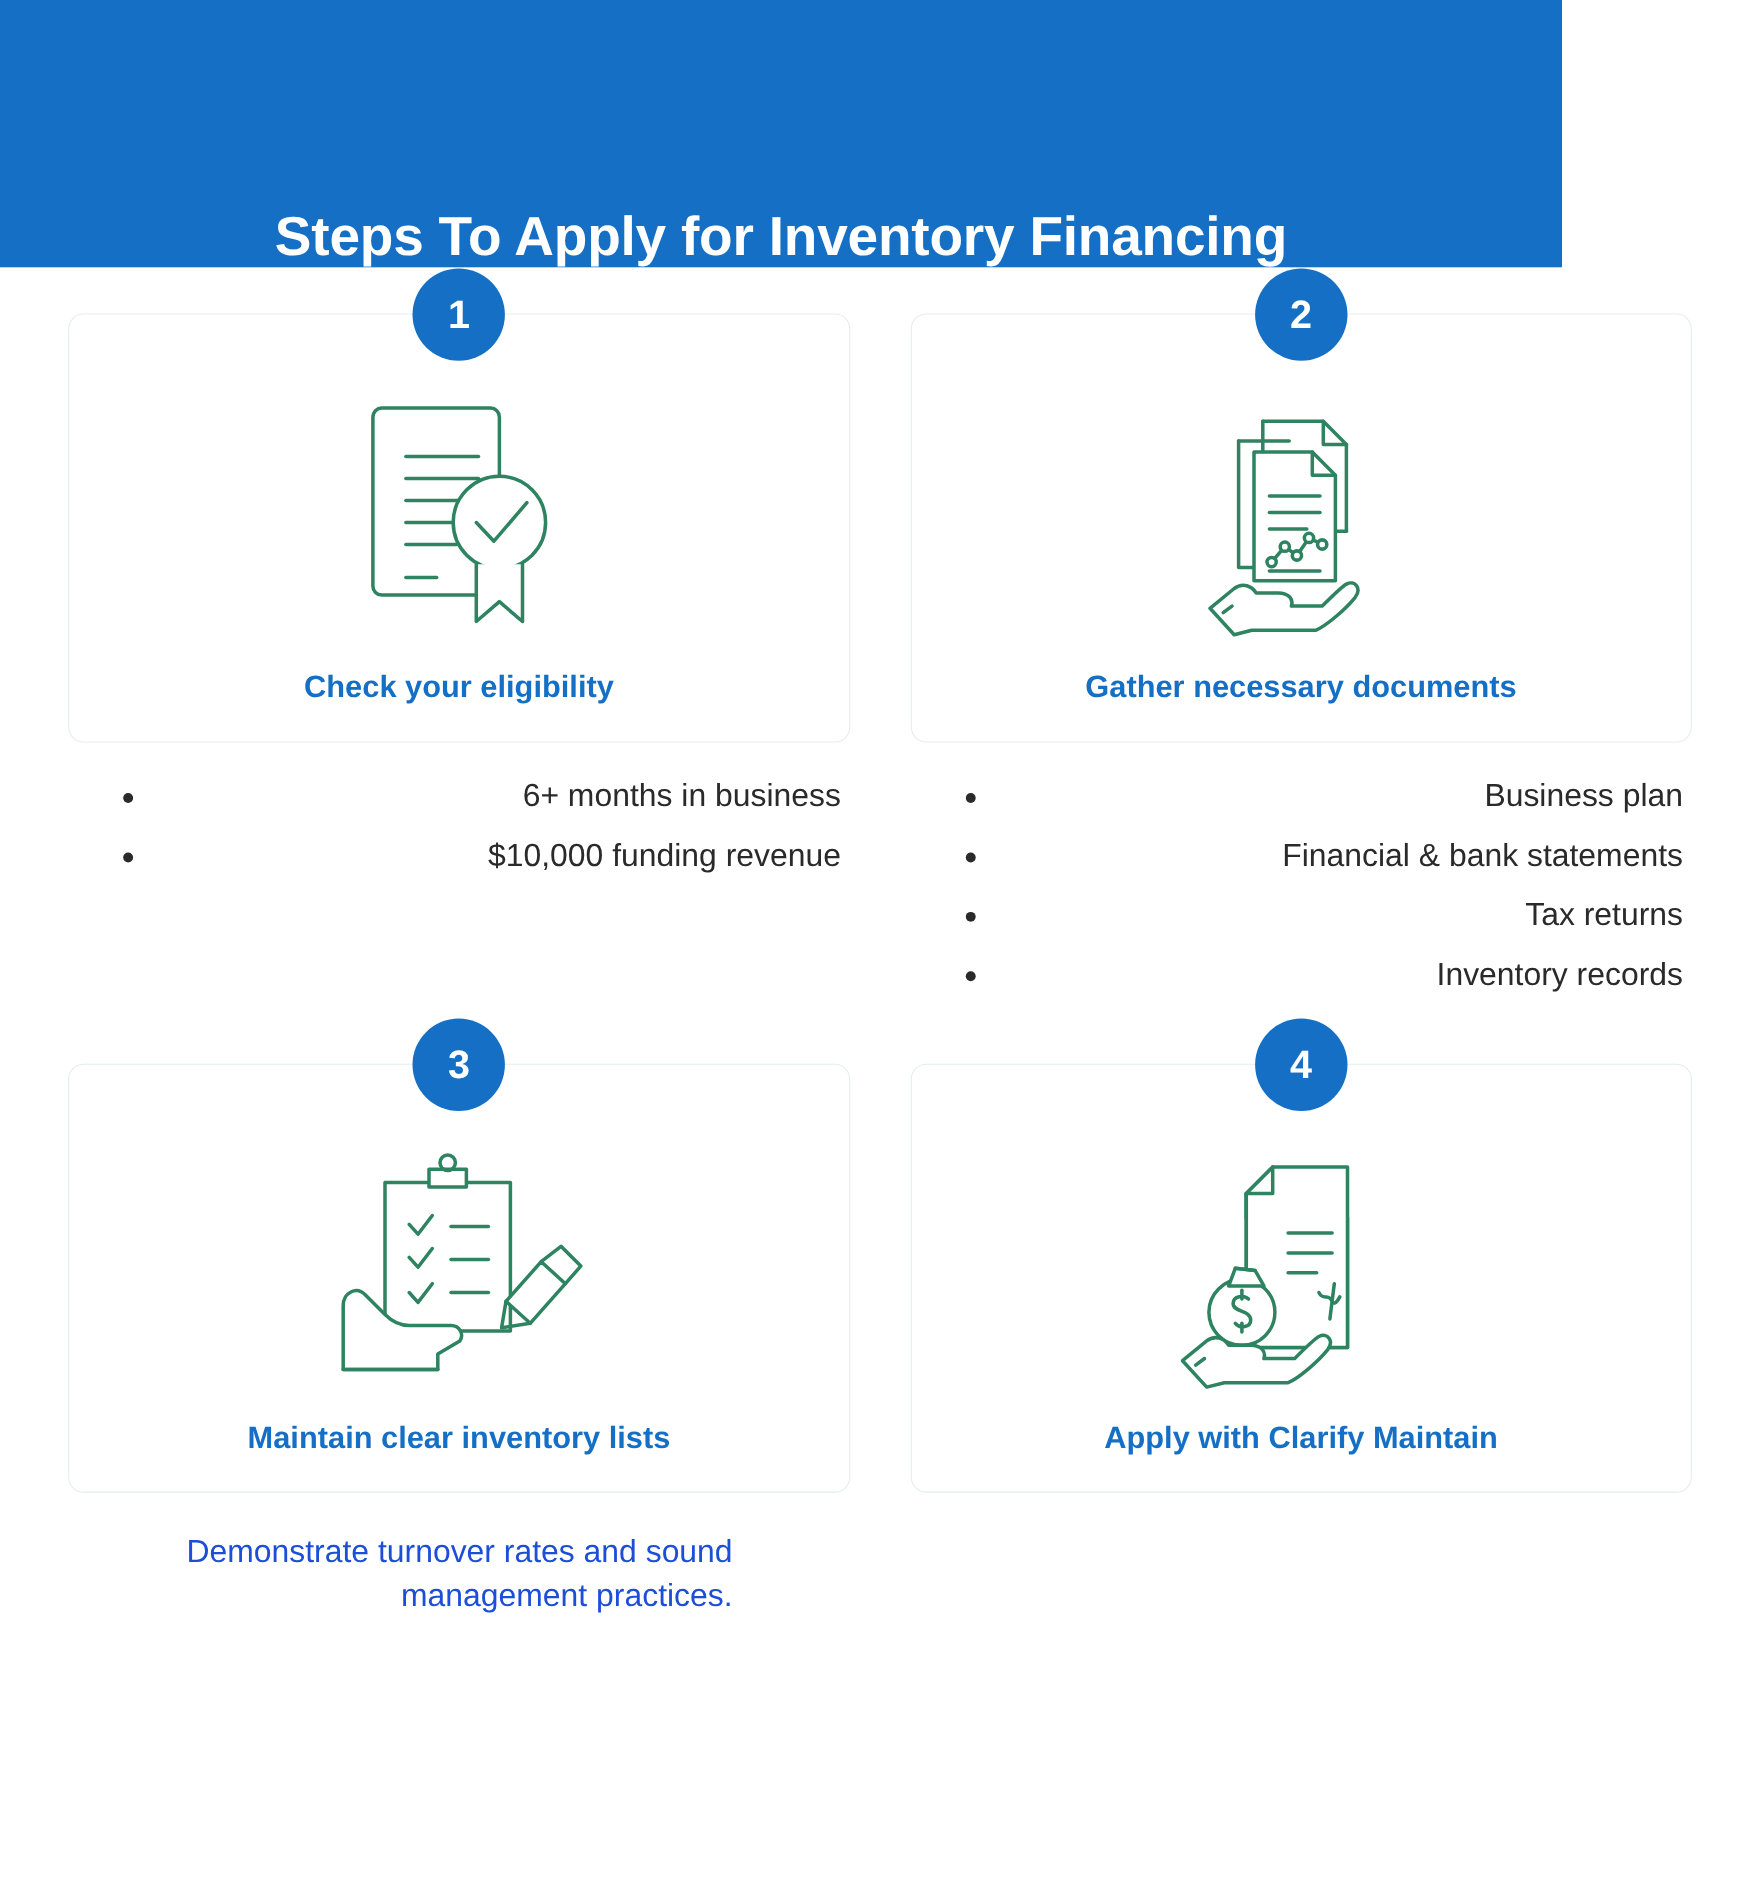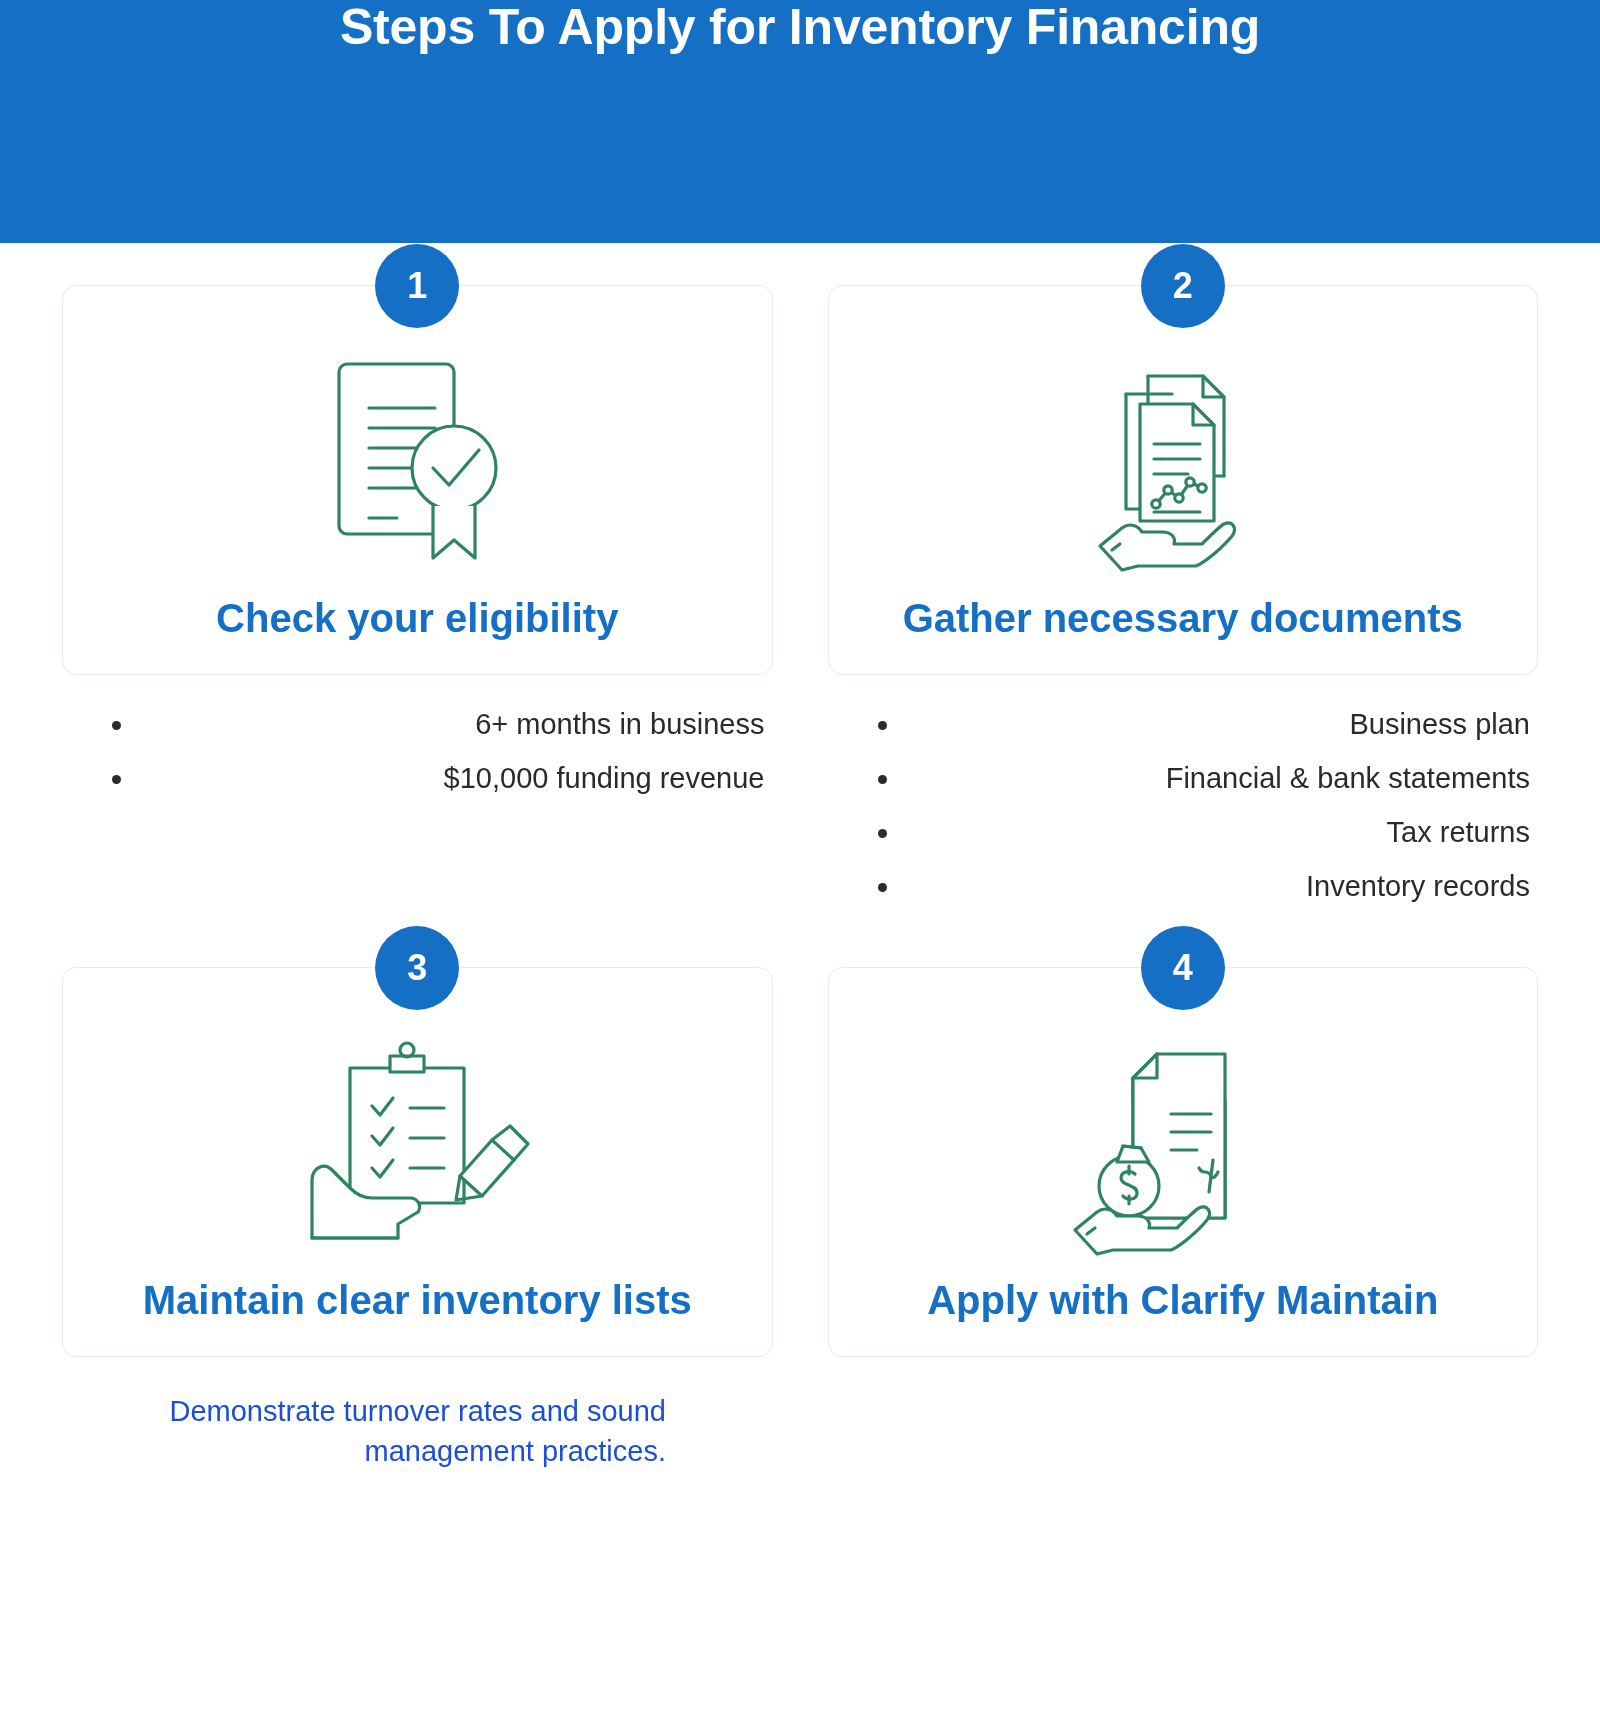--- a/index.html
+++ b/index.html
@@ -12,25 +12,25 @@
   .page {
     position: relative;
     width: 1600px;
     height: 1712px;
     background: #ffffff;
     overflow: hidden;
   }
 
   
   .header {
-    width: 1600px;
+    width: 1420px;
     height: 243px;
     background: #1570c5;
     display: flex;
-    align-items: flex-start;
+    align-items: flex-end;
     justify-content: center;
   }
   .header-title {
     color: #ffffff;
     font-size: 50px;
     font-weight: bold;
     letter-spacing: -0.2px;
     text-align: center;
     line-height: 1.1;
   }
@@ -84,21 +84,21 @@
     display: flex;
     align-items: center;
     justify-content: center;
     width: 100%;
     padding-top: 42px;
   }
   .icon-wrap svg { display: block; }
 
   .card-title {
     color: #1570c5;
-    font-size: 40px;
+    font-size: 28px;
     font-weight: bold;
     text-align: center;
     line-height: 1.2;
     padding: 0 16px 10px;
   }
 
   
   .step-body {
     padding: 34px 8px 0 44px;
     text-align: right;

